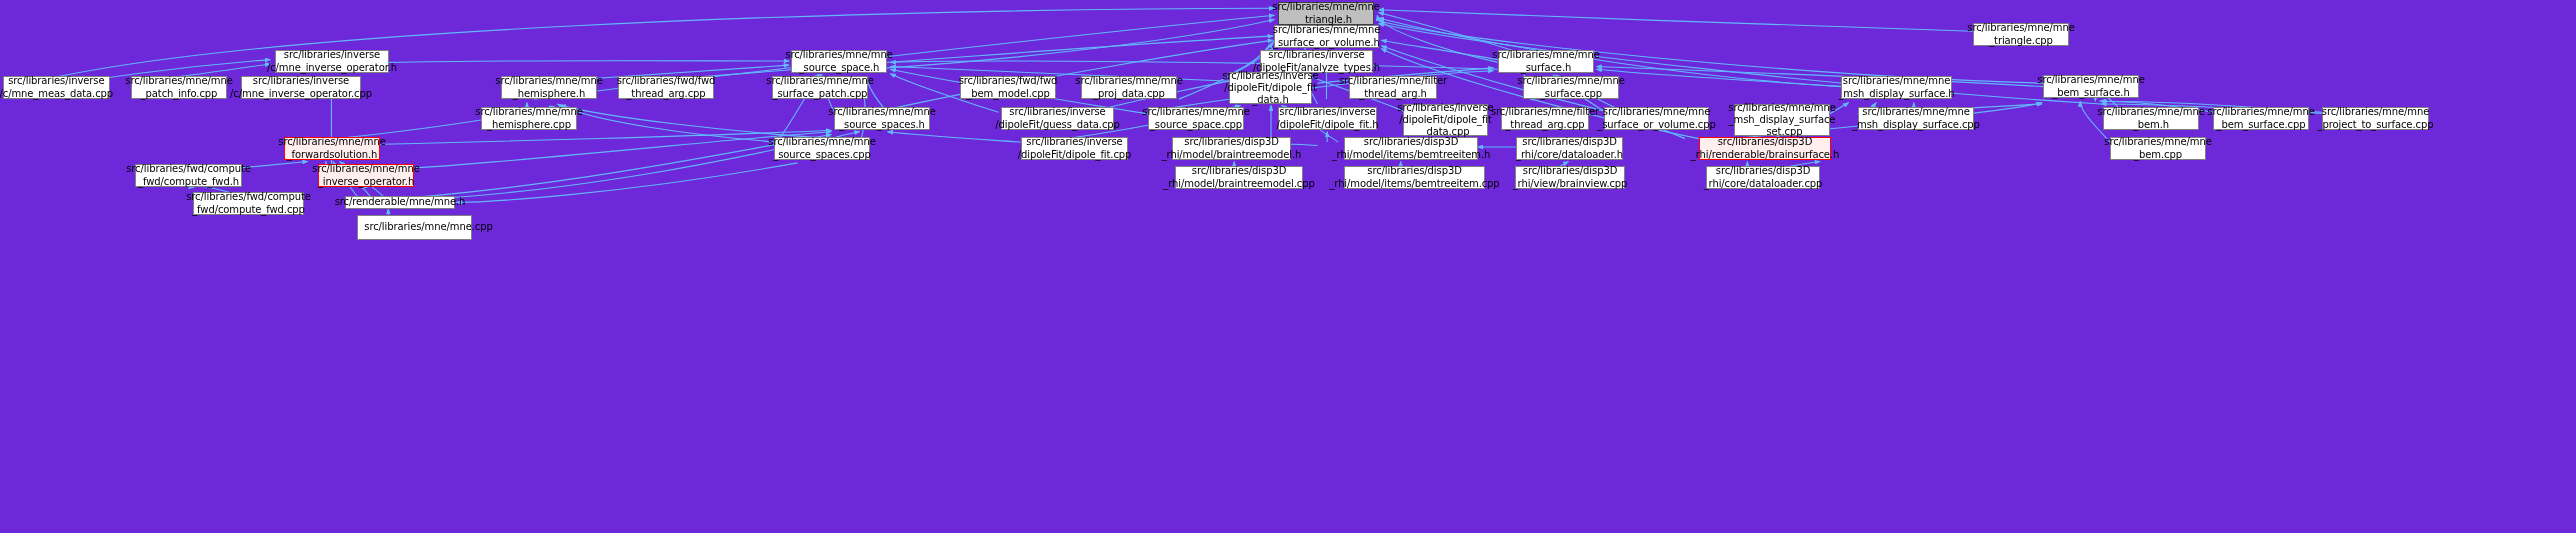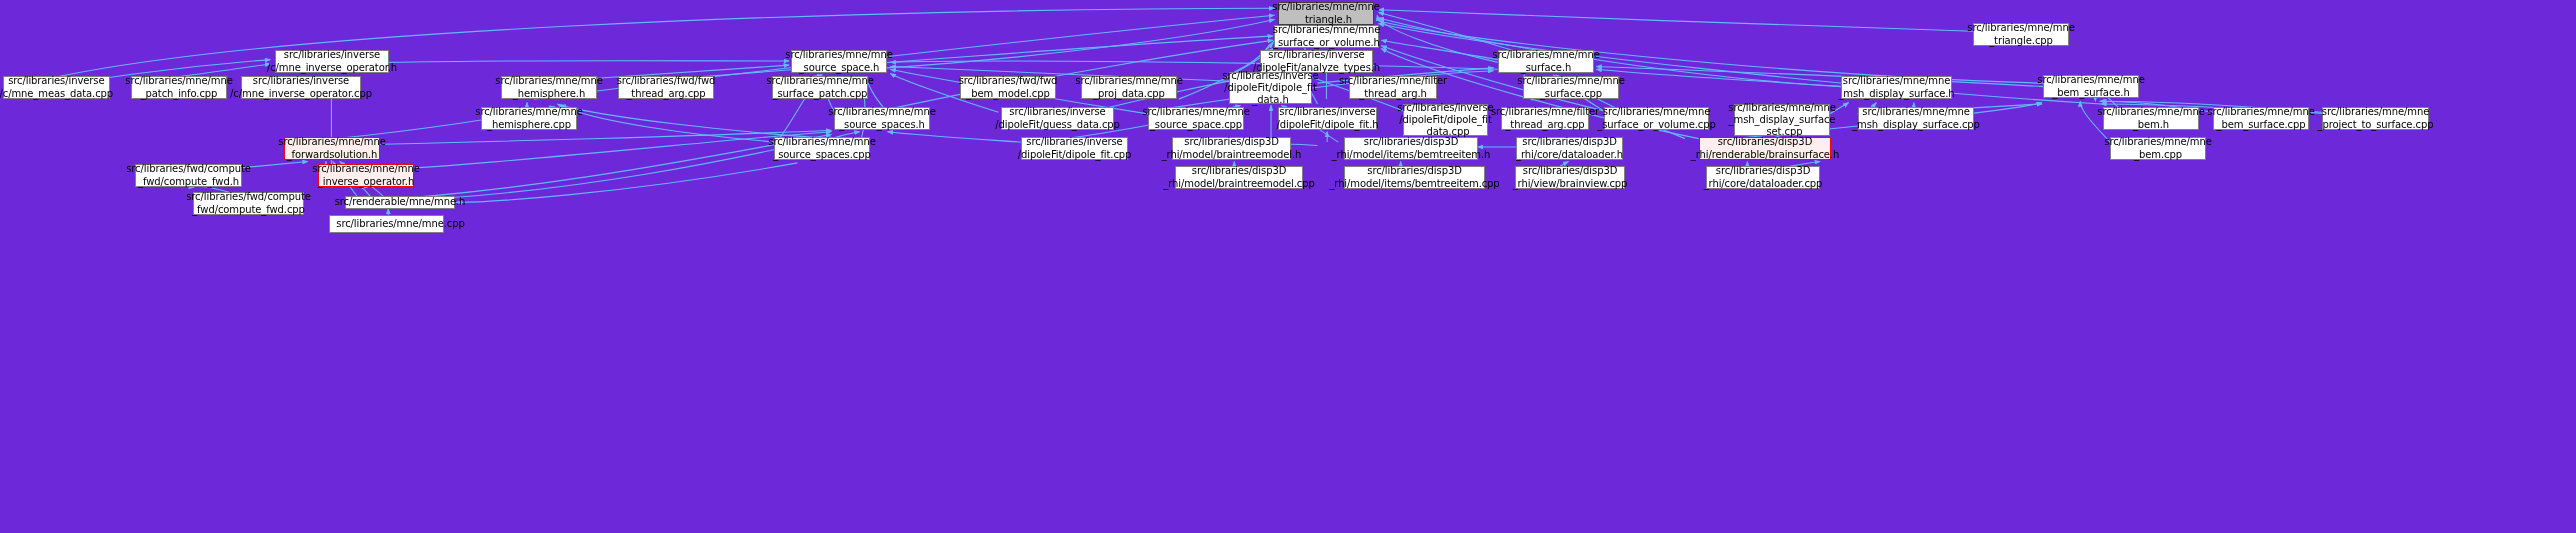--- a/index.html
+++ b/index.html
@@ -255,15 +255,15 @@
 _rhi/model/braintreemodel.cpp</div>
     <div class="node" style="left: 1344px; top: 166px; width: 141px; height: 23px;">src/libraries/disp3D
 _rhi/model/items/bemtreeitem.cpp</div>
     <div class="node" style="left: 1515px; top: 166px; width: 110px; height: 23px;">src/libraries/disp3D
 _rhi/view/brainview.cpp</div>
     <div class="node" style="left: 1706px; top: 166px; width: 114px; height: 23px;">src/libraries/disp3D
 _rhi/core/dataloader.cpp</div>
     <div class="node" style="left: 193px; top: 192px; width: 111px; height: 23px;">src/libraries/fwd/compute
 _fwd/compute_fwd.cpp</div>
     <div class="node" style="left: 345px; top: 196px; width: 110px; height: 13px;">src/renderable/mne/mne.h</div>
-    <div class="node" style="left: 329px; top: 215px; width: 115px; height: 18px; padding-left: 28px;">src/libraries/mne/mne.cpp</div>
+    <div class="node" style="left: 357px; top: 215px; width: 115px; height: 25px; padding-left: 28px;">src/libraries/mne/mne.cpp</div>
   </div>
 
 
 </body></html>

